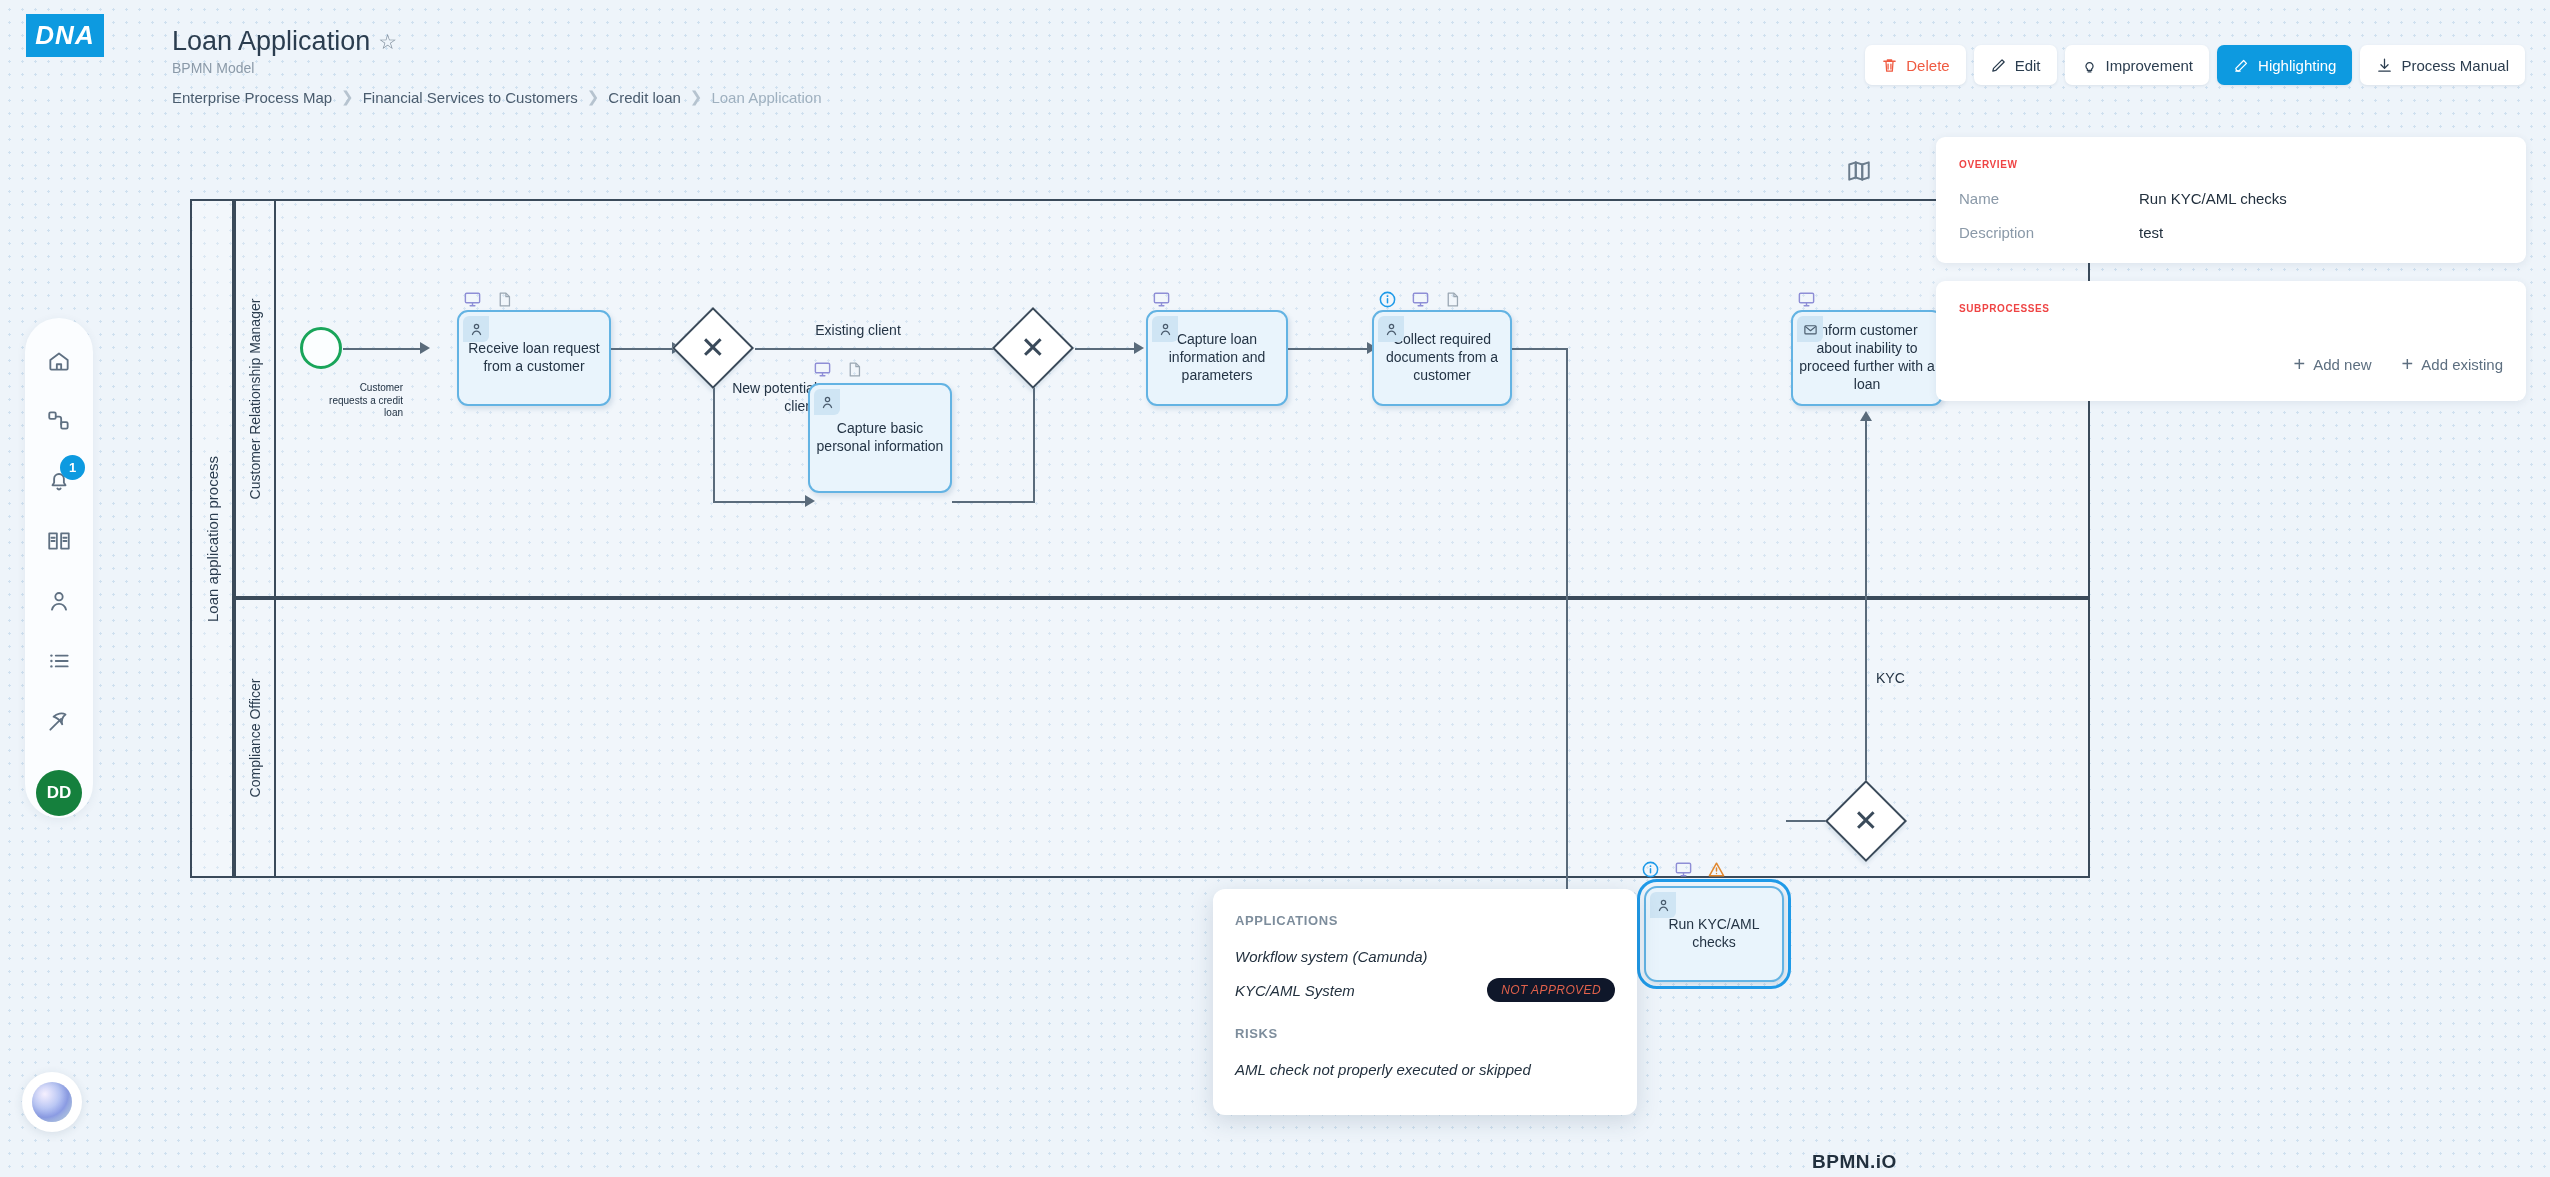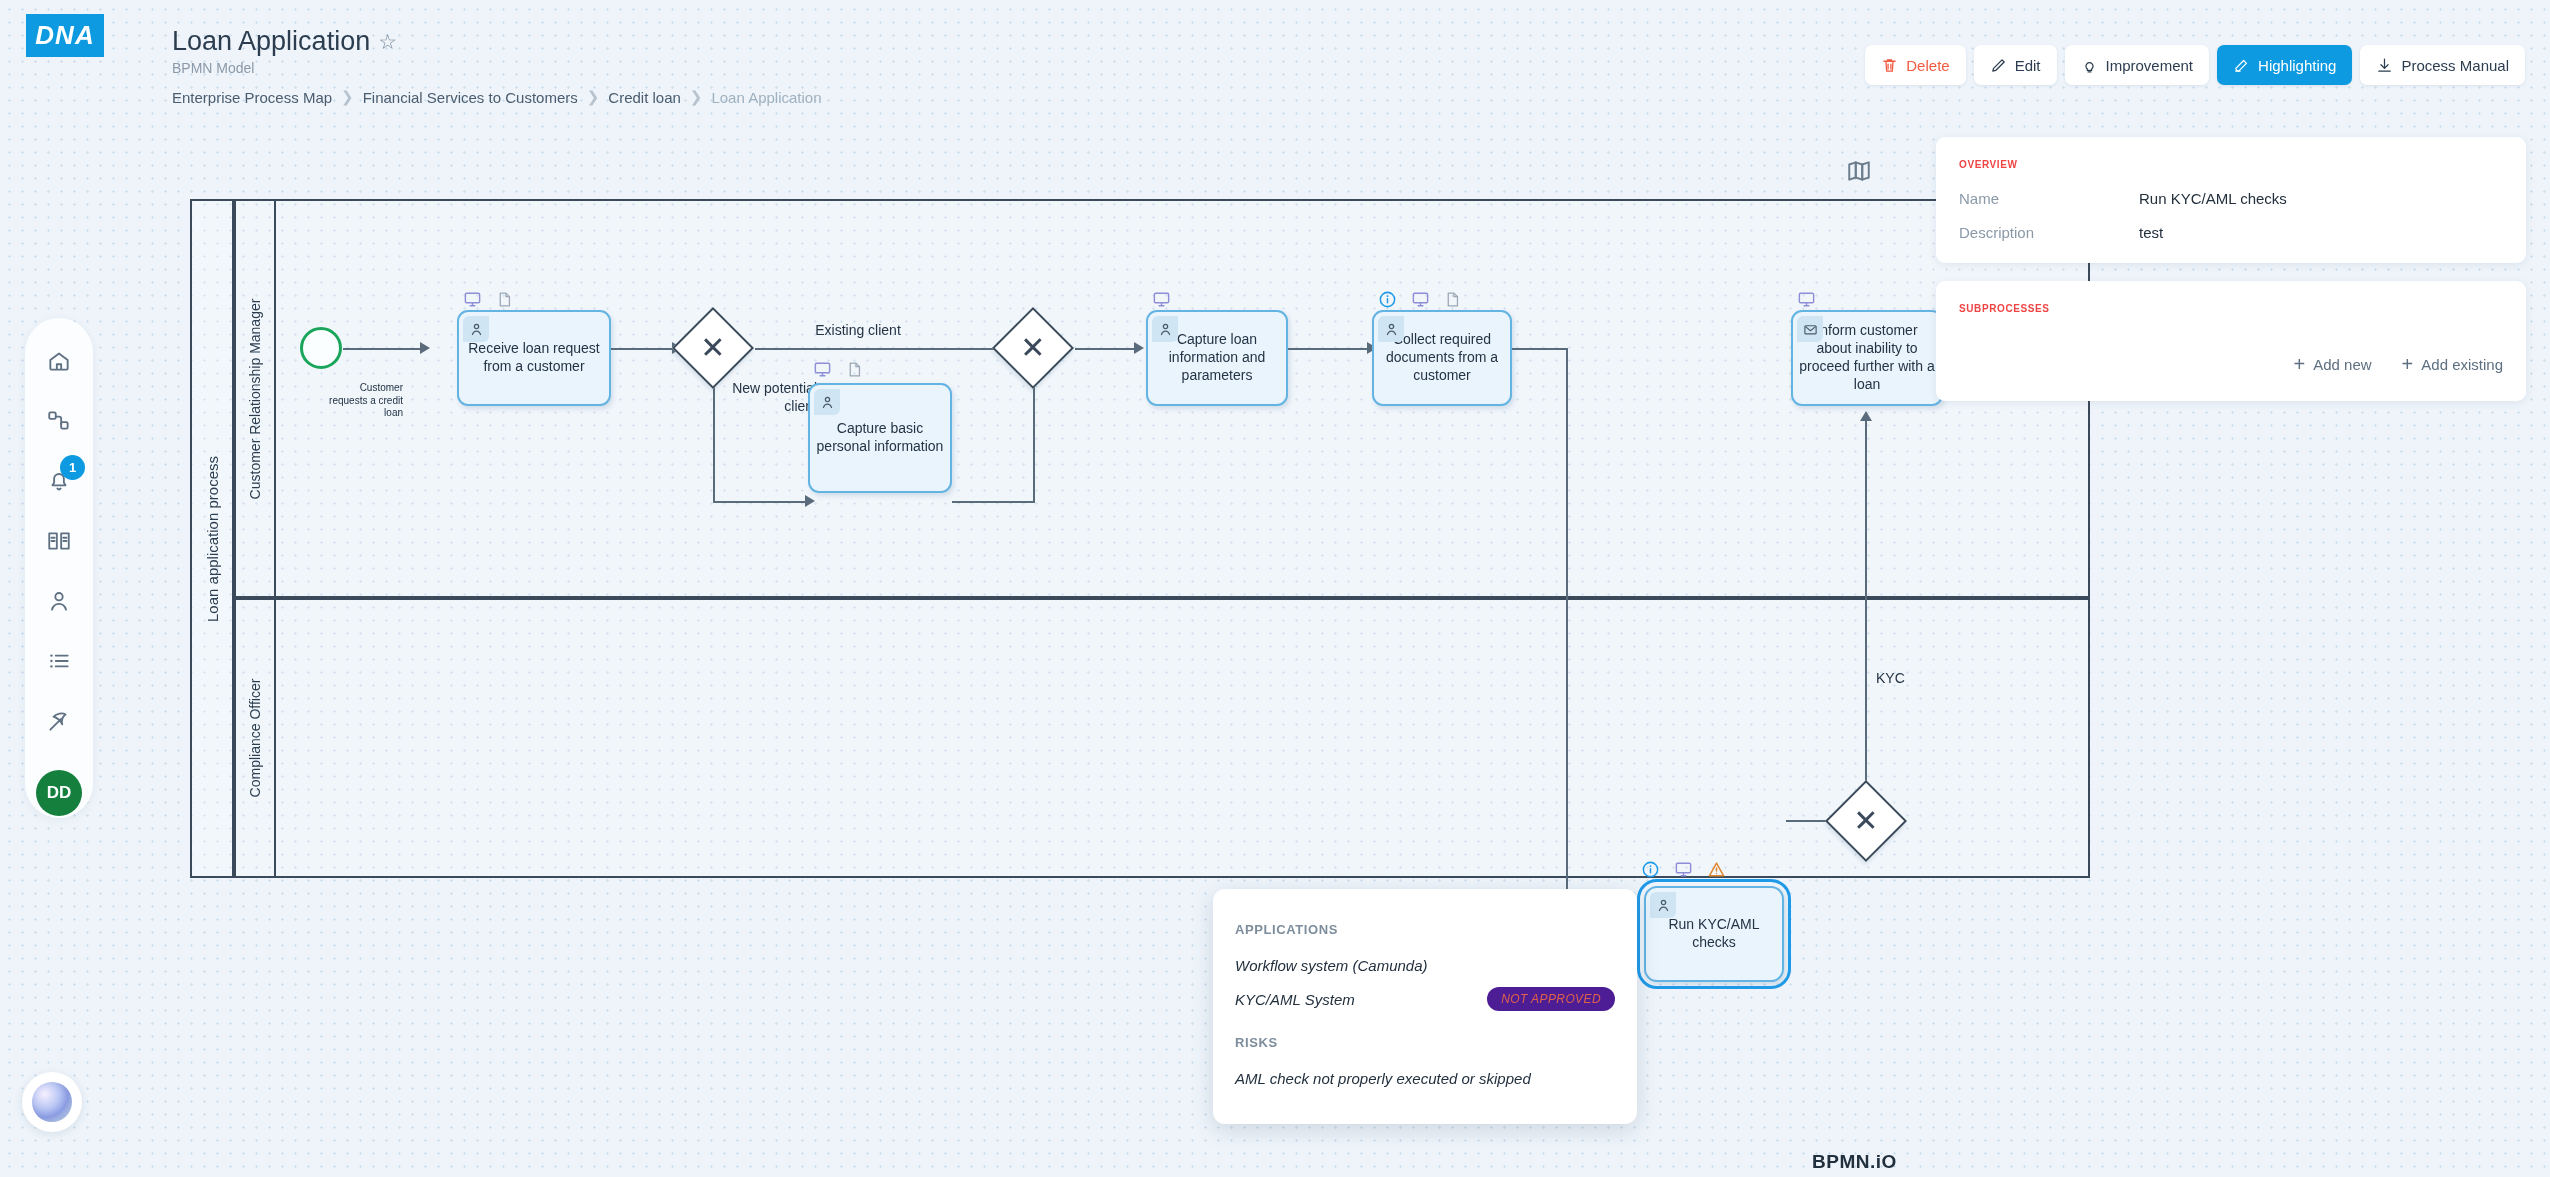--- a/index.html
+++ b/index.html
@@ -201,28 +201,28 @@
   .plus { font-size: 20px; line-height: 1; color: #5d6f80; font-weight: 300; }
 
   
   .popover {
     position: absolute; left: 1213px; top: 759px; width: 424px;
     background: #fff; border-radius: 12px; padding: 24px 22px 24px 22px;
     box-shadow: 0 6px 22px rgba(40,70,100,.17);
   }
   .pop-head {
     font-size: 13px; font-weight: bold; color: #7d8d9c;
-    letter-spacing: .6px; margin-bottom: 20px; margin-top: 9px;
+    letter-spacing: .6px; margin-bottom: 20px;
   }
   .pop-row {
     display: flex; align-items: center; justify-content: space-between;
     font-size: 15px; color: #22303e; margin-bottom: 13px; font-style: italic;
   }
   .pill {
-    background: #4c1d95; color: #e0614b; font-size: 12px;
+    background: #0f172a; color: #e0614b; font-size: 12px;
     border-radius: 12px; padding: 5px 14px; letter-spacing: .4px;
   }
 
   
   .bpmnio {
     position: absolute; left: 1812px; top: 1021px;
     font-size: 19px; font-weight: bold; color: #22303e;
     letter-spacing: .5px; border-bottom: 3px solid #22303e; padding-bottom: 18px;
   }
 </style>

